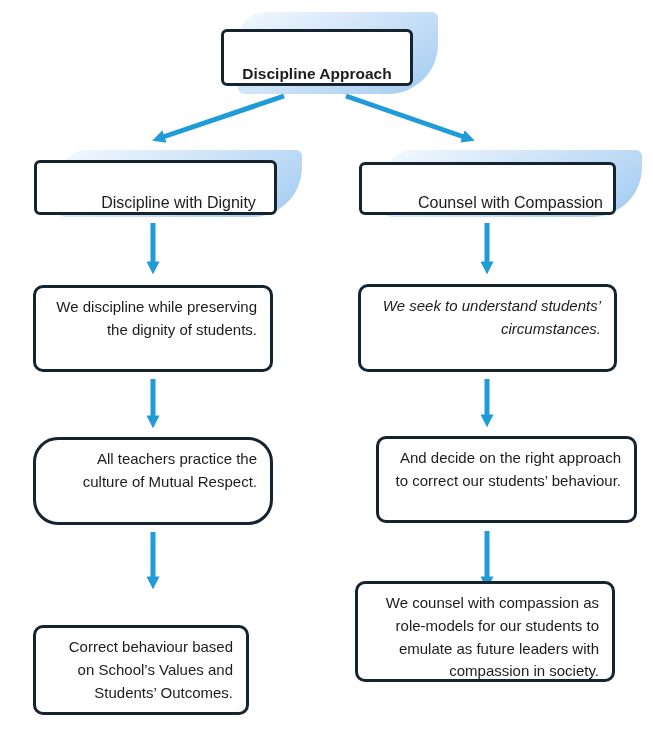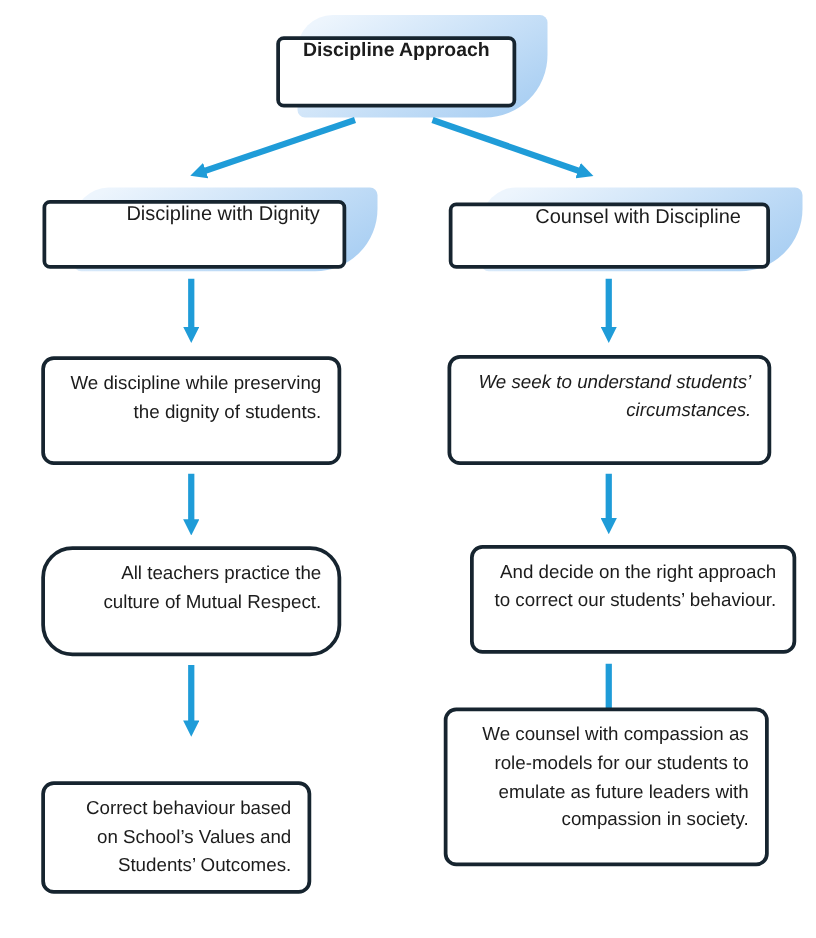--- a/index.html
+++ b/index.html
@@ -26,21 +26,21 @@
     background:linear-gradient(150deg, var(--accent-light) 8%, var(--accent-deep) 95%);
     border-radius:28px 6px 50px 6px;
   }
   .node{
     position:absolute;
     background:var(--fill);
     border:3.5px solid var(--border);
     border-radius:6px;
     box-sizing:border-box;
     display:flex;
-    align-items:flex-start;
+    align-items:flex-end;
   }
   .node.centered{justify-content:center;text-align:center;}
   .node.body{border-radius:10px;padding:8px 13px;align-items:flex-start;}
   .node.body span{display:block;}
   .top-title{font-weight:bold;font-size:15.5px;}
   .header-label{font-size:16px;margin-left:46px;}
   .body span{font-size:15px;line-height:1.52;text-align:right;}
 </style>
 </head>
 <body>
@@ -80,25 +80,25 @@
     <span>We discipline while preserving the dignity of students.</span>
   </div>
   <div class="node body" style="left:33px;top:437px;width:240px;height:88px;border-radius:25px;">
     <span>All teachers practice the culture of Mutual Respect.</span>
   </div>
   <div class="node body" style="left:33px;top:597px;width:216px;height:90px;margin-top:28px;">
     <span>Correct behaviour based on School’s Values and Students’ Outcomes.</span>
   </div>
 
   <div class="node centered" style="left:359px;top:162px;width:257px;height:53px;">
-    <span class="header-label">Counsel with Discipline</span>
+    <span class="header-label">Counsel with Compassion</span>
   </div>
   <div class="node body" style="left:358px;top:284px;width:259px;height:88px;font-style:italic;">
     <span>We seek to understand students’ circumstances.</span>
   </div>
   <div class="node body" style="left:376px;top:436px;width:261px;height:87px;">
     <span>And decide on the right approach to correct  our students’ behaviour.</span>
   </div>
-  <div class="node body" style="left:355px;top:566px;width:260px;height:127px;">
+  <div class="node body" style="left:355px;top:581px;width:260px;height:101px;">
     <span>We counsel with compassion as role-models for our students to emulate as future leaders with compassion in society.</span>
   </div>
 
 </div>
 
 </body></html>

